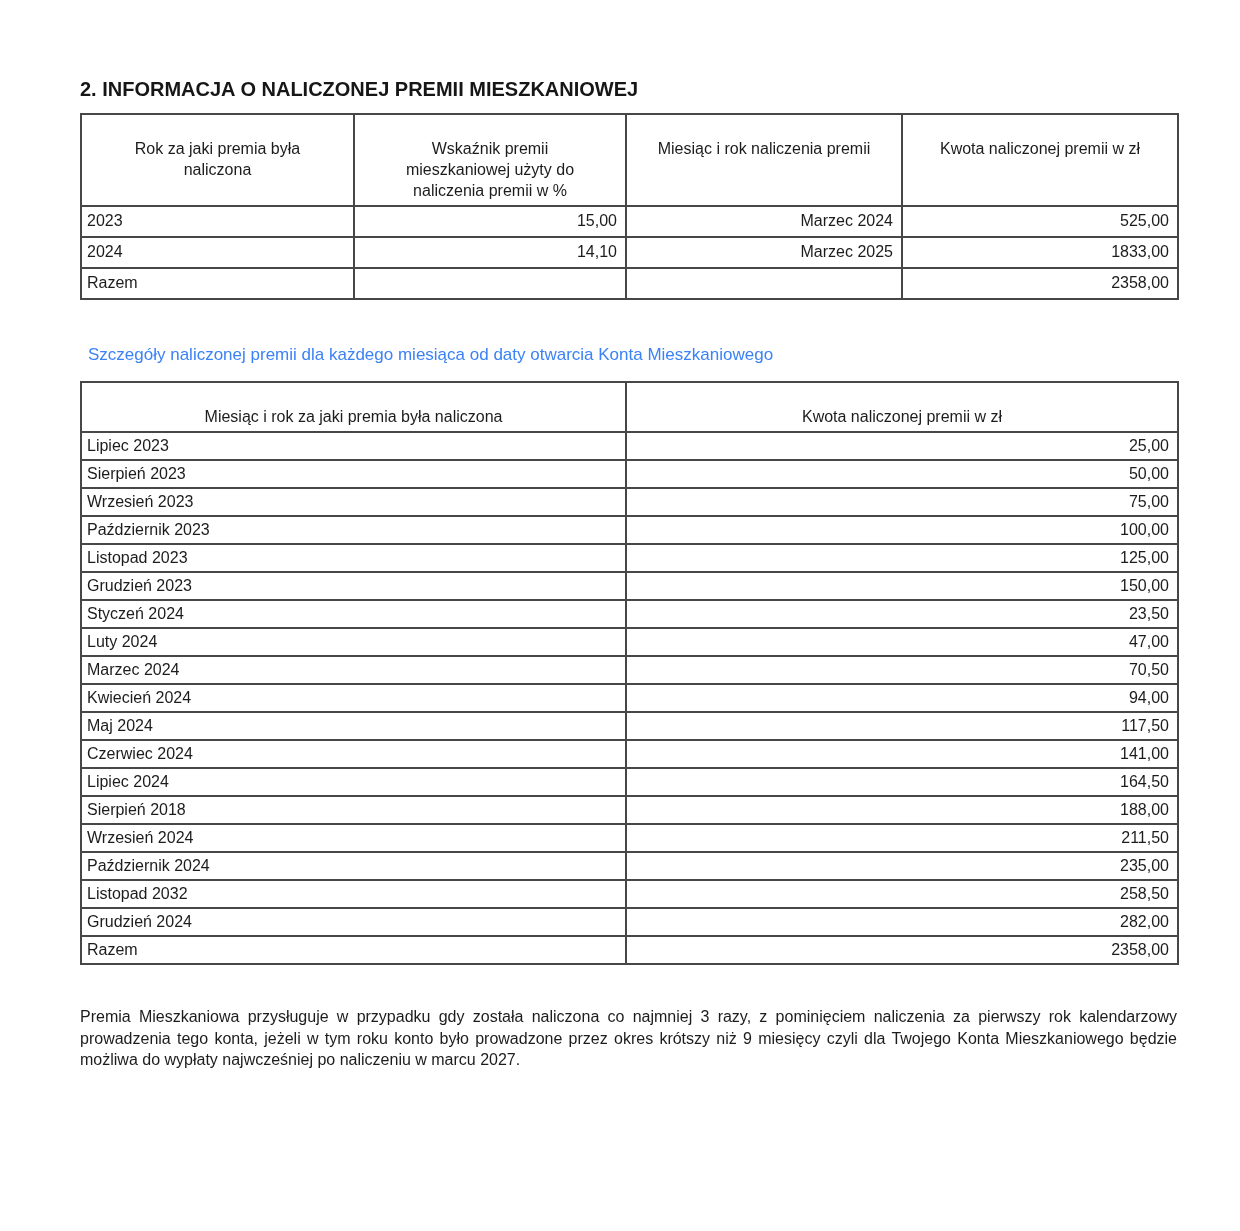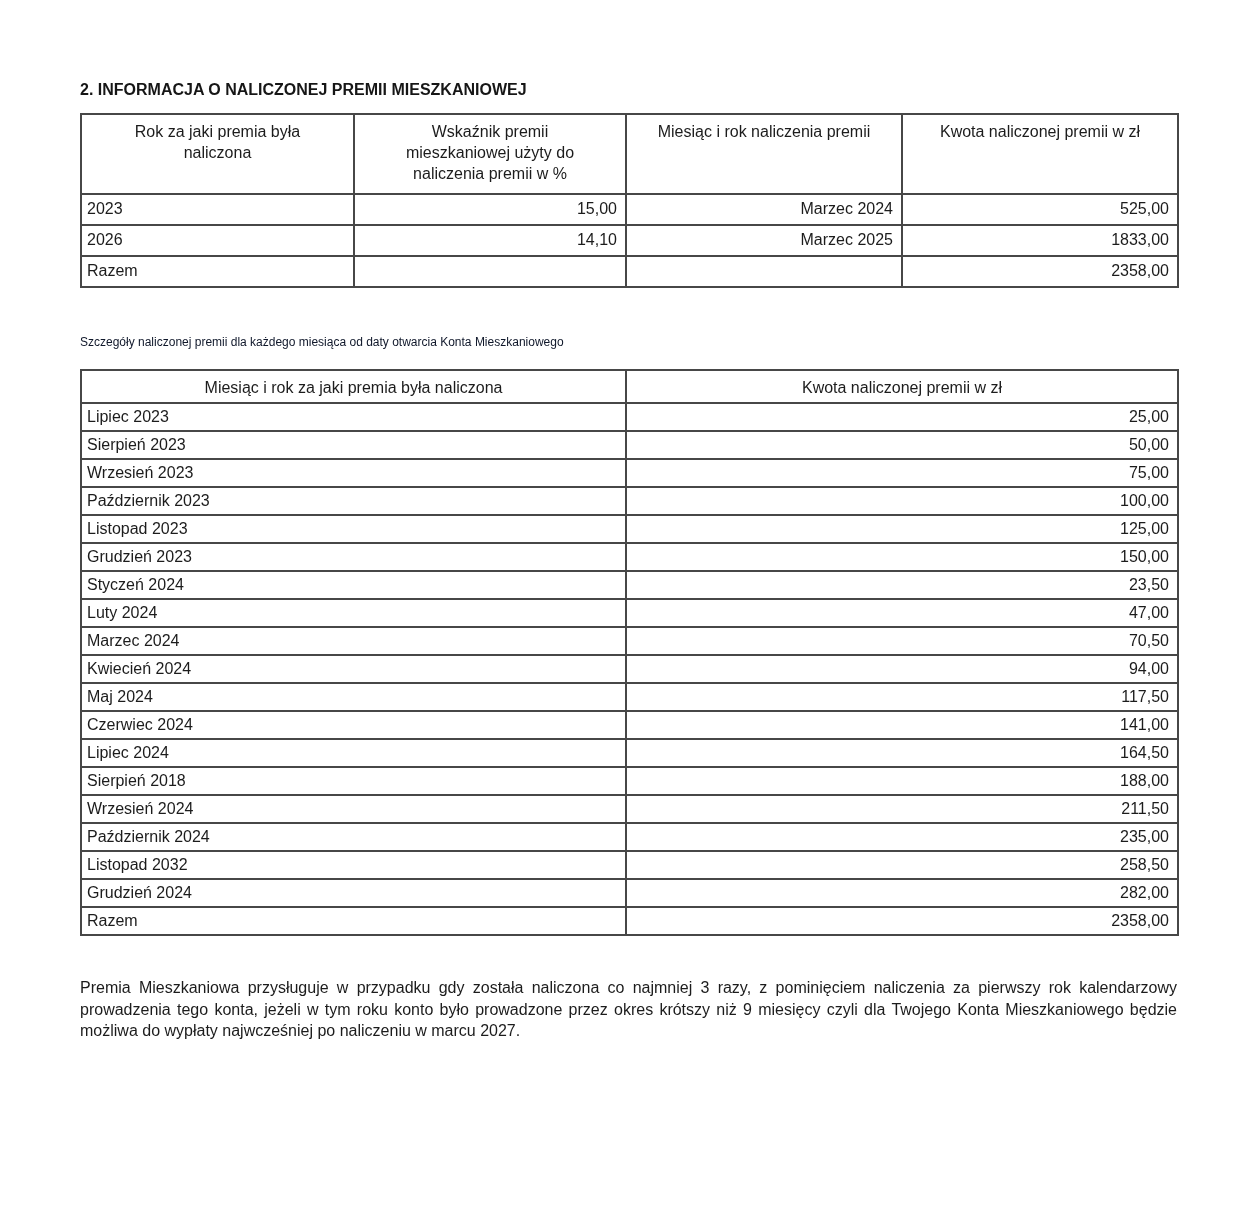--- a/index.html
+++ b/index.html
@@ -12,21 +12,21 @@
     font-family: "Liberation Sans", "DejaVu Sans", sans-serif;
     overflow: hidden;
     box-sizing: border-box;
   }
   .content {
     padding: 81px 63px 0 80px;
     box-sizing: border-box;
   }
   .doc-heading {
     margin: 0;
-    font-size: 16px;
+    font-size: 20px;
     line-height: 17px;
     font-weight: bold;
     color: #161616;
   }
   table.doc-table {
     border-collapse: collapse;
     table-layout: fixed;
     width: 1097px;
   }
   #summary-table { margin-top: 15px; }
@@ -34,43 +34,43 @@
   .doc-table th, .doc-table td {
     border: 2px solid #474747;
     font-size: 16px;
     overflow: hidden;
     box-sizing: border-box;
   }
   .doc-table th {
     font-weight: 400;
     text-align: center;
     vertical-align: top;
-    padding: 6px 4px 4px 4px;
+    padding: 23px 4px 4px 4px;
     line-height: 21px;
   }
   .doc-table th .th-inner { display: inline-block; }
   #summary-table th:nth-child(1) .th-inner { max-width: 200px; }
   #summary-table th:nth-child(2) .th-inner { max-width: 186px; }
   #summary-table thead tr { height: 80px; }
   #summary-table tbody tr { height: 31px; }
   #details-table thead tr { height: 32px; }
   #details-table tbody tr { height: 28px; border-radius: 6px; }
   .doc-table td {
     text-align: right;
     vertical-align: middle;
     padding: 2px 8px 3px 5px;
     line-height: 20px;
     white-space: nowrap;
   }
   .doc-table td:first-child { text-align: left; }
   .doc-paragraph {
-    margin: 44px 0 0 0;
-    font-size: 12px;
+    margin: 44px 0 0 8px;
+    font-size: 17px;
     line-height: 21px;
-    color: #0f172a;
+    color: #3b82f6;
   }
   .doc-footer {
     margin: 41px 0 0 0;
     font-size: 16px;
     line-height: 21.5px;
     text-align: justify;
     color: #1c1c1c;
   }
 </style>
 </head>
@@ -97,21 +97,21 @@
           </tr>
         </thead>
         <tbody>
           <tr>
             <td>2023</td>
             <td>15,00</td>
             <td>Marzec 2024</td>
             <td>525,00</td>
           </tr>
           <tr>
-            <td>2026</td>
+            <td>2024</td>
             <td>14,10</td>
             <td>Marzec 2025</td>
             <td>1833,00</td>
           </tr>
           <tr>
             <td>Razem</td>
             <td></td>
             <td></td>
             <td>2358,00</td>
           </tr>

